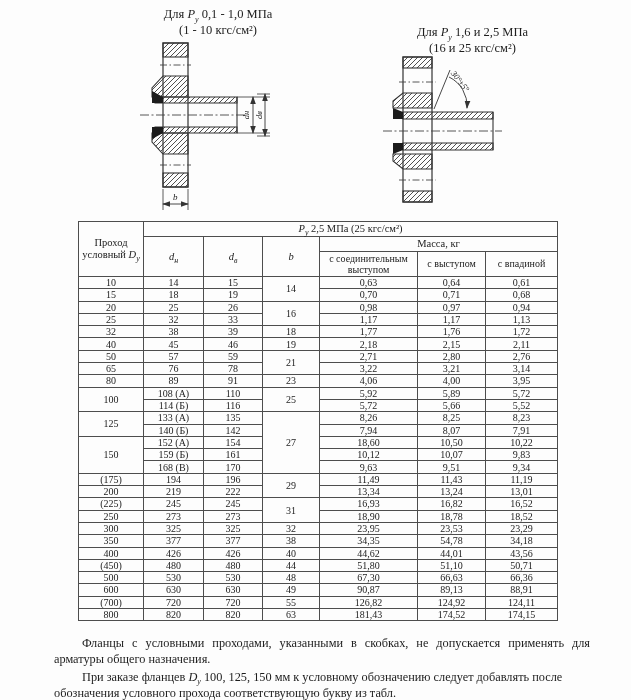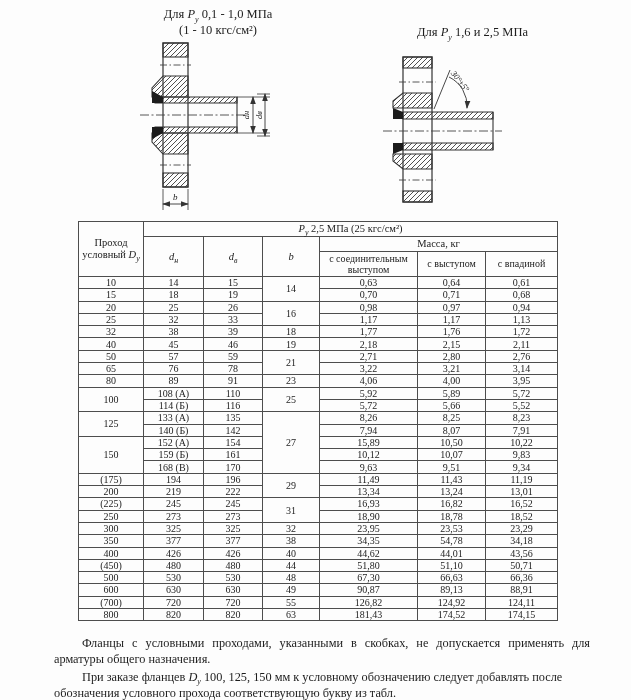--- a/index.html
+++ b/index.html
@@ -43,20 +43,21 @@
   <div class="caption caption-left">
     <div><span>Для</span>
       <i class="sym"><span>P</span><sub>у</sub></i>
       <span>0,1 - 1,0 МПа</span></div>
     <div>(1 - 10 кгс/см²)</div>
   </div>
   <div class="caption caption-right">
     <div><span>Для</span>
       <i class="sym"><span>P</span><sub>у</sub></i>
       <span>1,6 и 2,5 МПа</span></div>
+    <div>(16 и 25 кгс/см²)</div>
   </div>
 
   <svg class="drawing" style="left:120px; top:42px;" width="170" height="178" viewBox="0 0 170 178">
     <defs>
       <pattern id="h1" patternUnits="userSpaceOnUse" width="5" height="5">
         <path d="M0,5 L5,0" stroke="#3c3c3c" stroke-width="0.9"></path>
       </pattern>
       <marker id="arr" markerWidth="9" markerHeight="8" refX="8" refY="4" orient="auto-start-reverse">
         <path d="M0,0.8 L9,4 L0,7.2 Z" fill="#333"></path>
       </marker>
@@ -275,21 +276,21 @@
           <td>140 (Б)</td>
           <td>142</td>
           <td>7,94</td>
           <td>8,07</td>
           <td>7,91</td>
         </tr>
         <tr>
           <td rowspan="3">150</td>
           <td>152 (А)</td>
           <td>154</td>
-          <td>15,89</td>
+          <td>18,60</td>
           <td>10,50</td>
           <td>10,22</td>
         </tr>
         <tr>
           <td>159 (Б)</td>
           <td>161</td>
           <td>10,12</td>
           <td>10,07</td>
           <td>9,83</td>
         </tr>

